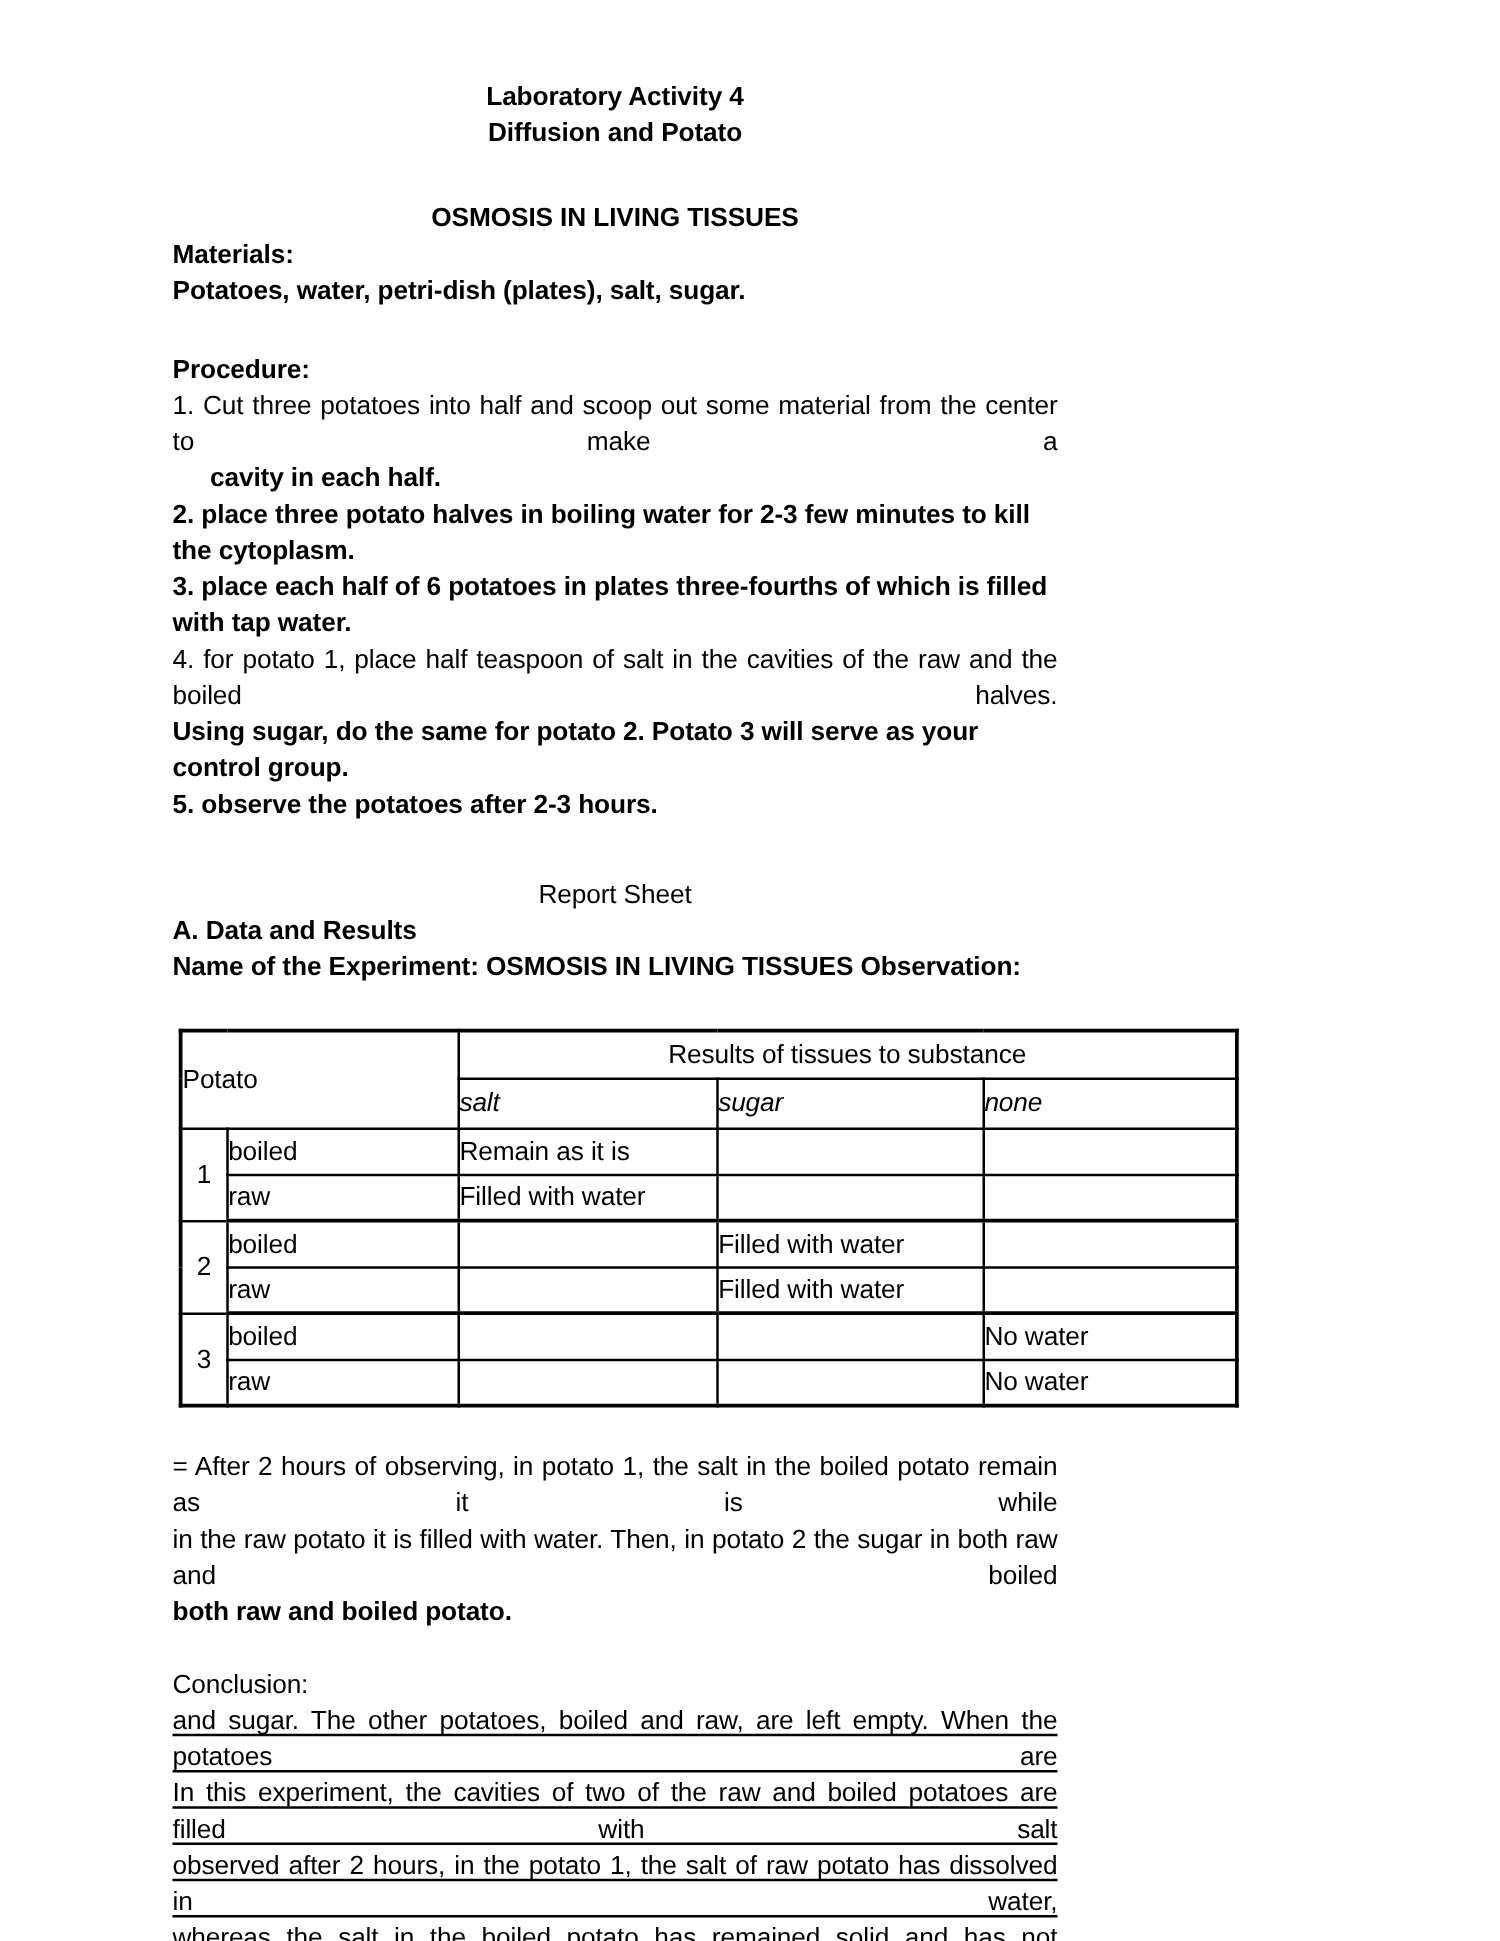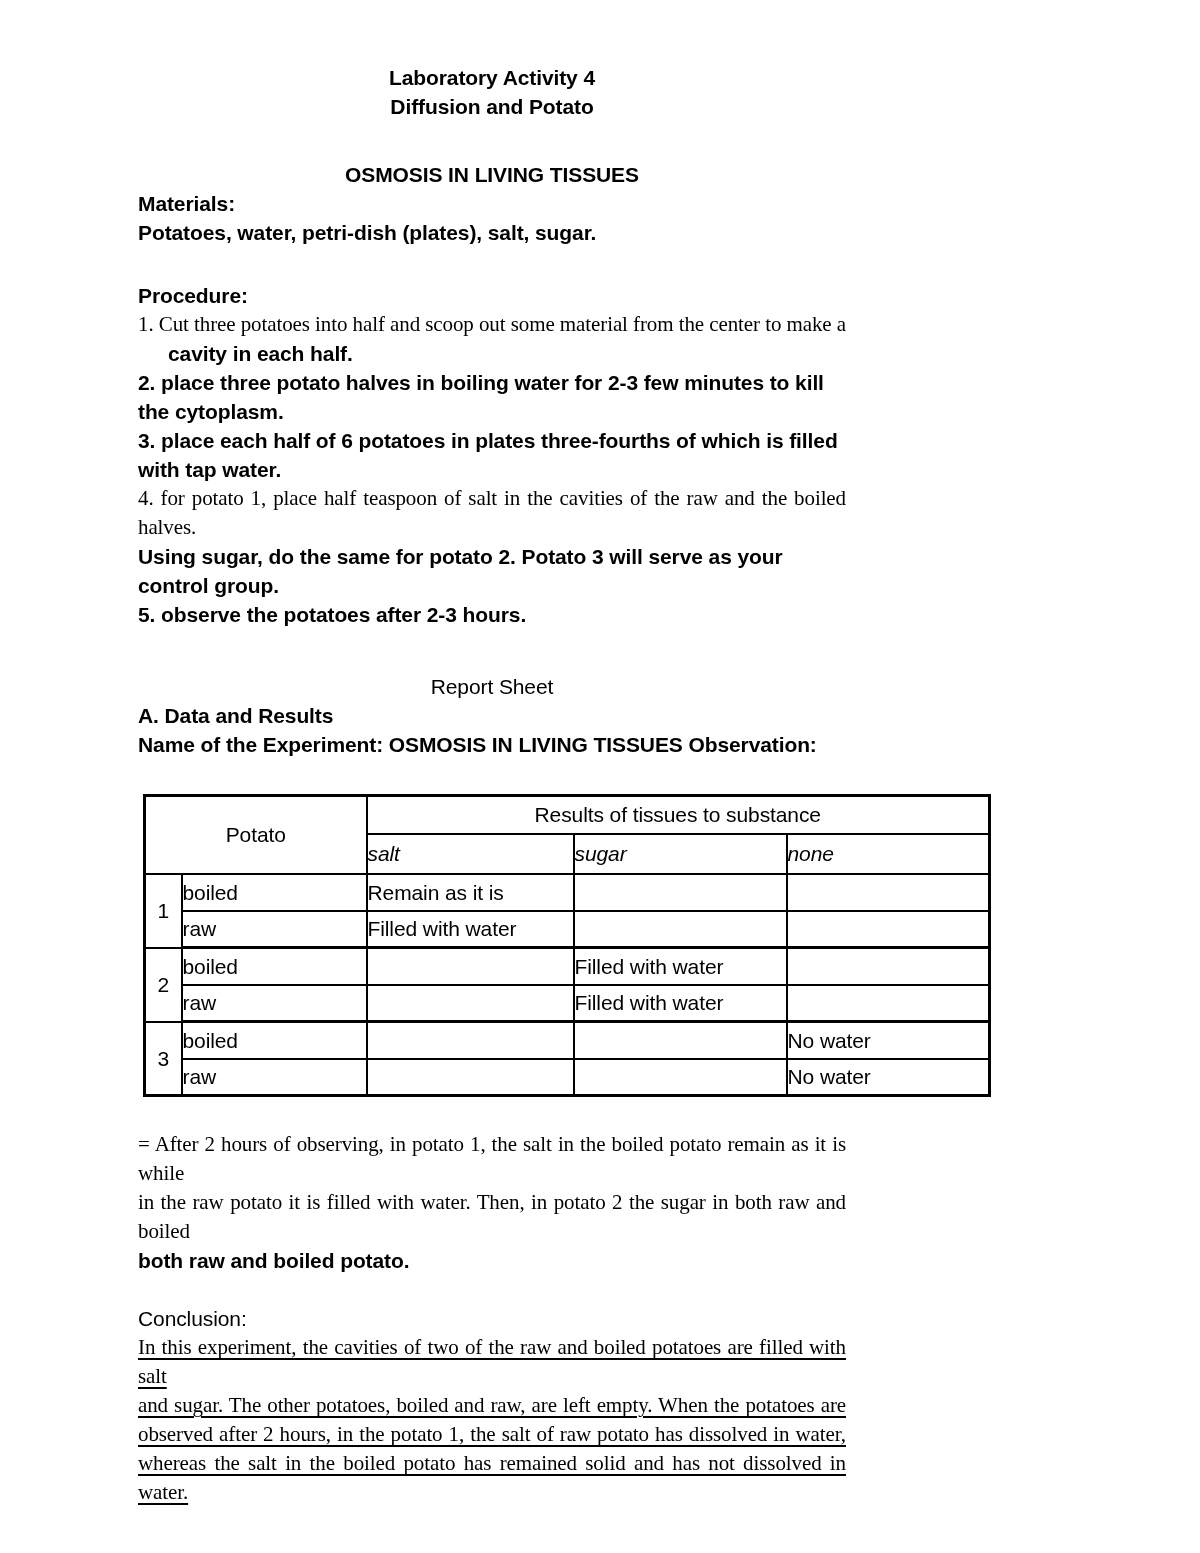--- a/index.html
+++ b/index.html
@@ -20,21 +20,20 @@
     box-sizing: border-box;
     width: 984px;
     padding: 63px 138px 0 138px;
   }
   .center { text-align: center; }
   .b { font-weight: bold; }
   .line { text-align: left; font-weight: bold; }
   .jl {
     text-align: justify;
     text-align-last: justify;
-    font-family: Liberation Serif, serif;
   }
   .indent { padding-left: 30px; }
   .mt-section { margin-top: 39px; }
   .mt-procedure { margin-top: 34px; }
   .mt-report { margin-top: 43px; }
   .mt-para { margin-top: 33px; }
   .mt-conclusion { margin-top: 29px; }
   .ul-line {
     text-decoration: underline;
     text-decoration-thickness: 2px;
@@ -55,21 +54,20 @@
     vertical-align: middle;
   }
   tr.hrow1 { height: 38px; }
   tr.hrow2 { height: 40px; font-style: italic; }
   tr.drow  { height: 37px; }
   td.h-potato {
     vertical-align: top;
     padding: 4px 0 0 10px;
     border-right-width: 3px;
     border-bottom-width: 3px;
-    text-align: center;
   }
   td.h-response { text-align: center; }
   td.h-sub { padding-left: 9px; border-bottom-width: 3px; }
   td.num {
     text-align: center;
     vertical-align: top;
     padding-top: 5px;
   }
   td.num-sep { border-bottom-width: 3px; }
   td.state { padding-left: 15px; border-right-width: 3px; }
@@ -168,19 +166,19 @@
   </table>
 
   <div class="mt-para">
     <div class="jl">= After 2 hours of observing, in potato 1, the salt in the boiled potato remain as it is while</div>
     <div class="jl">in the raw potato it is filled with water. Then, in potato 2 the sugar in both raw and boiled</div>
     <div class="line">both raw and boiled potato.</div>
   </div>
 
   <div class="mt-conclusion">Conclusion:</div>
   <div>
+    <div class="jl ul-line">and sugar. The other potatoes, boiled and raw, are left empty. When the potatoes are</div>
     <div class="jl ul-line">In this experiment, the cavities of two of the raw and boiled potatoes are filled with salt</div>
-    <div class="jl ul-line">and sugar. The other potatoes, boiled and raw, are left empty. When the potatoes are</div>
     <div class="jl ul-line">observed after 2 hours, in the potato 1, the salt of raw potato has dissolved in water,</div>
     <div class="jl ul-line">whereas the salt in the boiled potato has remained solid and has not dissolved in water.</div>
   </div>
 
 </div>
 
 </body></html>

